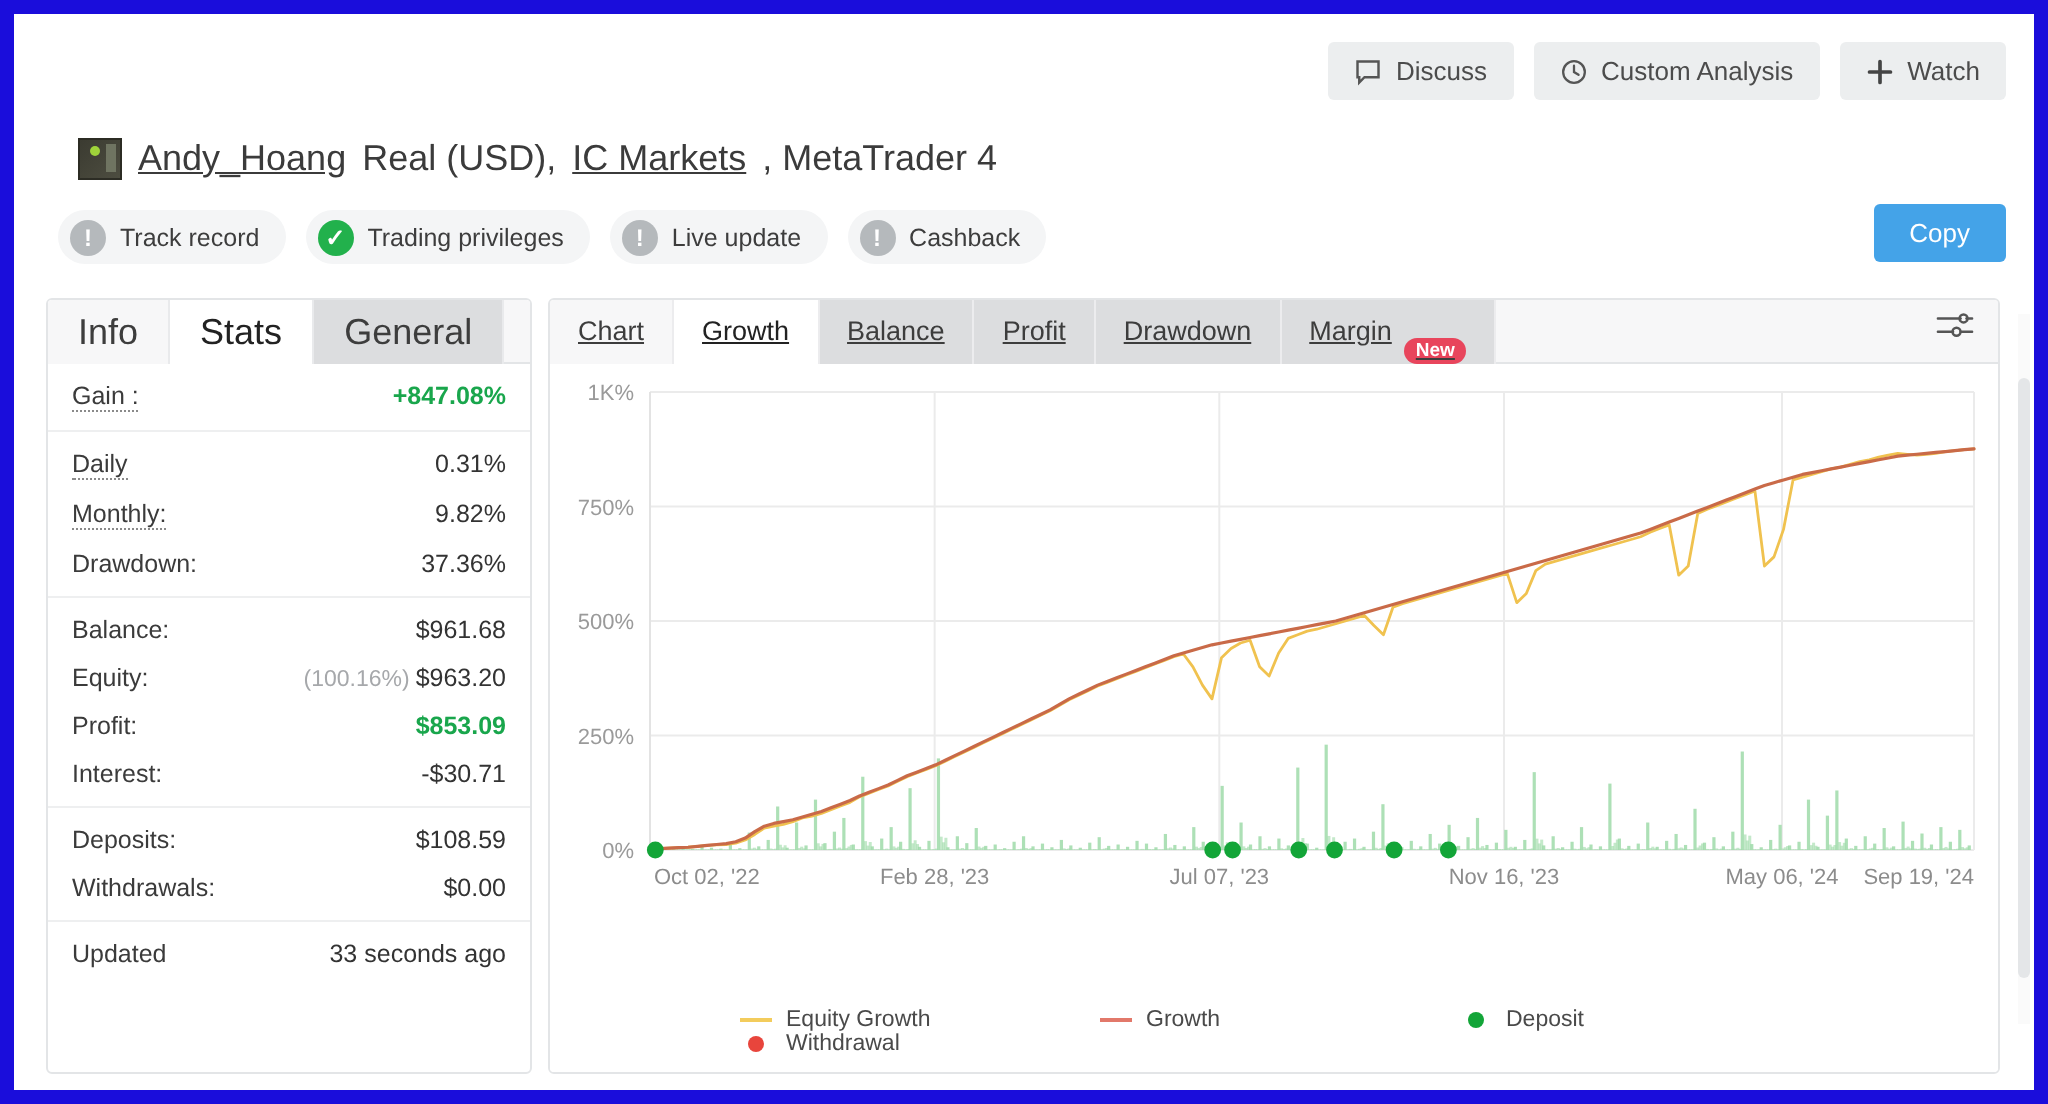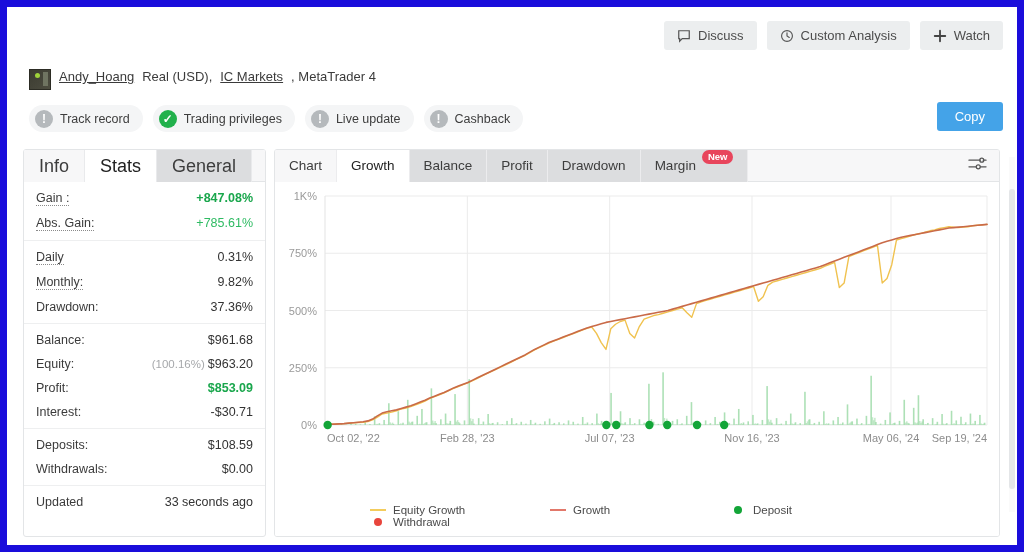--- a/index.html
+++ b/index.html
@@ -27,23 +27,23 @@
   .act-btn {
     display: flex; align-items: center; gap: 7px;
     background: #eceeef; border: none; border-radius: 3px;
     height: 29px; padding: 0 13px;
     font-size: 13px; color: #4c4c4c; font-family: "Liberation Sans", sans-serif;
     cursor: pointer; white-space: nowrap;
   }
   .act-btn svg { display:block; }
 
   .byline {
-    position: absolute; left: 22px; top: 62px;
-    display: flex; align-items: flex-start; gap: 8px;
-    font-size: 13px; color: #3b3b3b;
+    position: absolute; left: 32px; top: 62px;
+    display: flex; align-items: flex-end; gap: 8px;
+    font-size: 18px; color: #3b3b3b;
   }
   .avatar {
     width: 22px; height: 21px; flex: 0 0 auto;
     background:
       linear-gradient(135deg,#3b3b31 0%,#4d4d40 100%);
     border: 1px solid #2c2c24;
     position: relative; overflow: hidden;
   }
   .avatar::before{
     content:""; position:absolute; left:5px; top:3px; width:5px; height:5px;
@@ -111,21 +111,21 @@
     position: absolute; left: 267px; top: 142px;
     width: 726px; height: 388px;
     border: 1px solid #e3e5e7; border-radius: 3px; background:#fff;
     overflow: hidden;
   }
   .chart-tabs { display: flex; height: 32px; background:#f7f7f8; border-bottom: 1px solid #e3e5e7; position:relative; }
   .ctab {
     padding: 0 14px; height: 32px; line-height: 32px;
     font-size: 13.5px; color: #3d3d3d; cursor: pointer;
     background: #dcdddf; border-right: 1px solid #ececee;
-    display:flex; align-items:flex-start; gap:6px;
+    display:flex; align-items:flex-end; gap:6px;text-decoration:underline;
   }
   .ctab.plain { background:#f7f7f8; }
   .ctab.active { background: #ffffff; color:#222; }
   .newpill {
     background:#e8455c; color:#fff; border-radius:9px;
     font-size:9.5px; font-weight:bold; padding:2px 6px; line-height:1;
   }
   .ctab-filler { flex:1; background:#f7f7f8; display:flex; align-items:center; justify-content:flex-end; padding-right:12px;}
 
   .plot-wrap { position: relative; width: 724px; height: 354px; background:#fff; }
@@ -217,24 +217,20 @@
       <div class="side-tab">Info</div>
       <div class="side-tab active">Stats</div>
       <div class="side-tab shade">General</div>
       <div class="tab-filler"></div>
     </div>
     <div id="stat-groups">
         <div class="stat-group">
           <div class="stat-row">
             <span class="stat-label dotted">Gain :</span>
             <span><span class="stat-val green">+847.08%</span></span>
-          </div>
-          <div class="stat-row">
-            <span class="stat-label dotted">Abs. Gain:</span>
-            <span><span class="stat-val green-lite">+785.61%</span></span>
           </div>
         </div>
         <div class="stat-group">
           <div class="stat-row">
             <span class="stat-label dotted">Daily</span>
             <span><span class="stat-val ">0.31%</span></span>
           </div>
           <div class="stat-row">
             <span class="stat-label dotted">Monthly:</span>
             <span><span class="stat-val ">9.82%</span></span>

